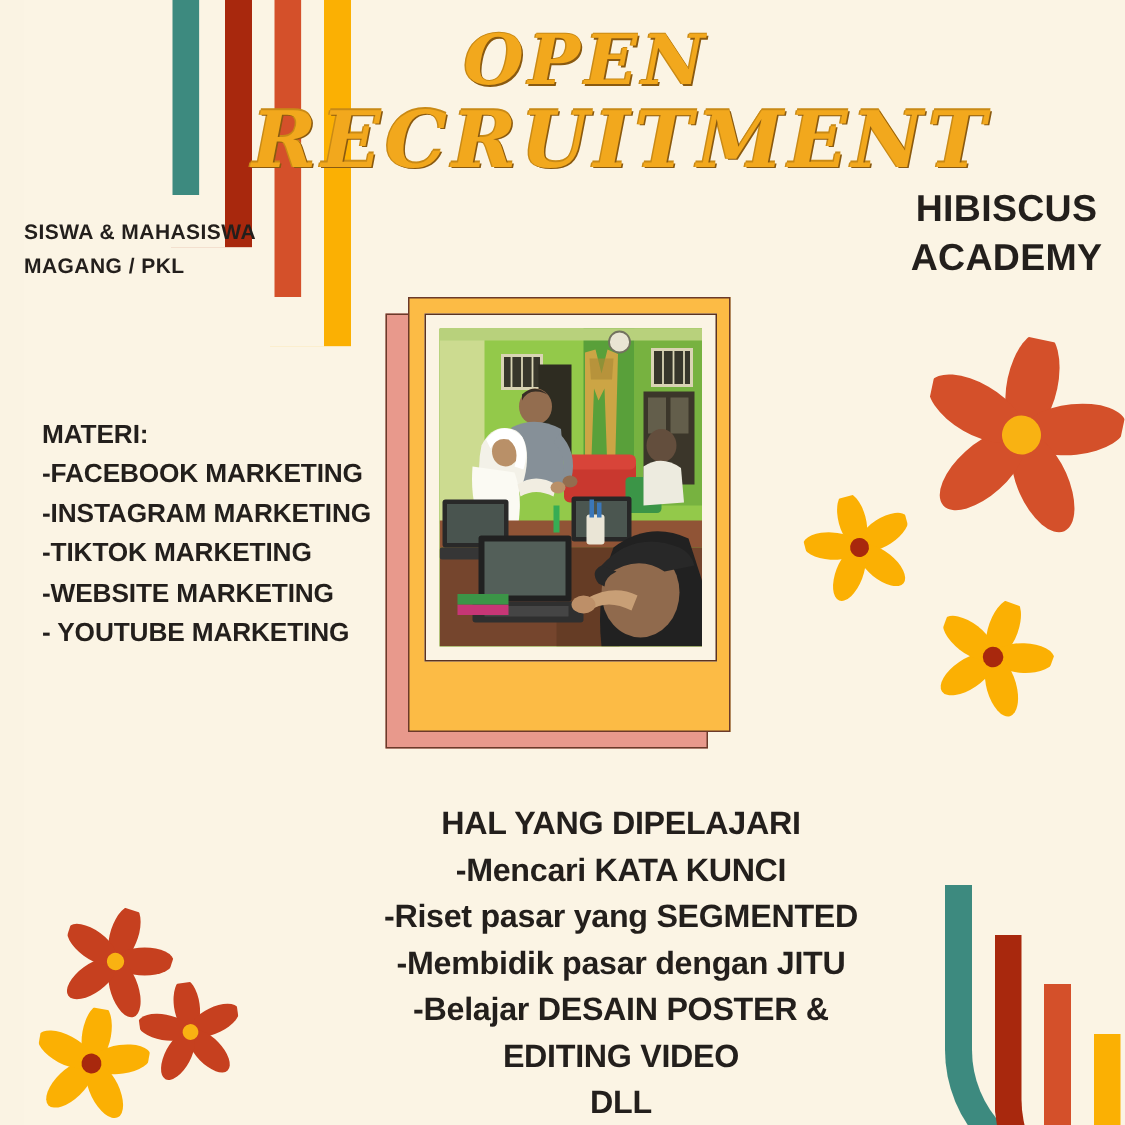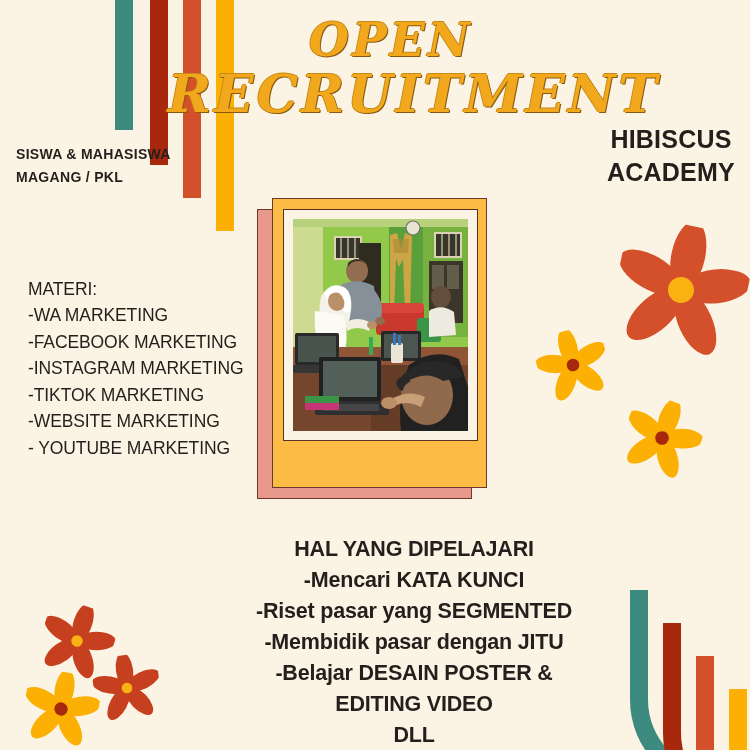--- a/index.html
+++ b/index.html
@@ -90,21 +90,21 @@
     letter-spacing:.2px;
   }
   #brand1{ top:123px; }
   #brand2{ top:156px; }
 
   
   .materi{
     position:absolute;
     left:12px; top:276px;
     color:#231f1c;
-    font-weight:normal;
+    font-weight:bold;
     font-size:17.5px;
     line-height:1.51;
     letter-spacing:-.1px;
     white-space:nowrap;
   }
 
   
   .photo-shadow{
     position:absolute;
     left:241px; top:209px;
@@ -253,21 +253,20 @@
   </div>
 
   <div class="subtitle" id="sub1">SISWA &amp; MAHASISWA</div>
   <div class="subtitle" id="sub2">MAGANG / PKL</div>
 
   <div class="brand" id="brand1">HIBISCUS</div>
   <div class="brand" id="brand2">ACADEMY</div>
 
   <div class="materi">
     <div>MATERI:</div>
-    <div>-WA MARKETING</div>
     <div>-FACEBOOK MARKETING</div>
     <div>-INSTAGRAM MARKETING</div>
     <div>-TIKTOK MARKETING</div>
     <div>-WEBSITE MARKETING</div>
     <div>- YOUTUBE MARKETING</div>
   </div>
 
   <div class="photo-shadow"></div>
   <div class="photo-frame">
     <div class="photo-mat">

